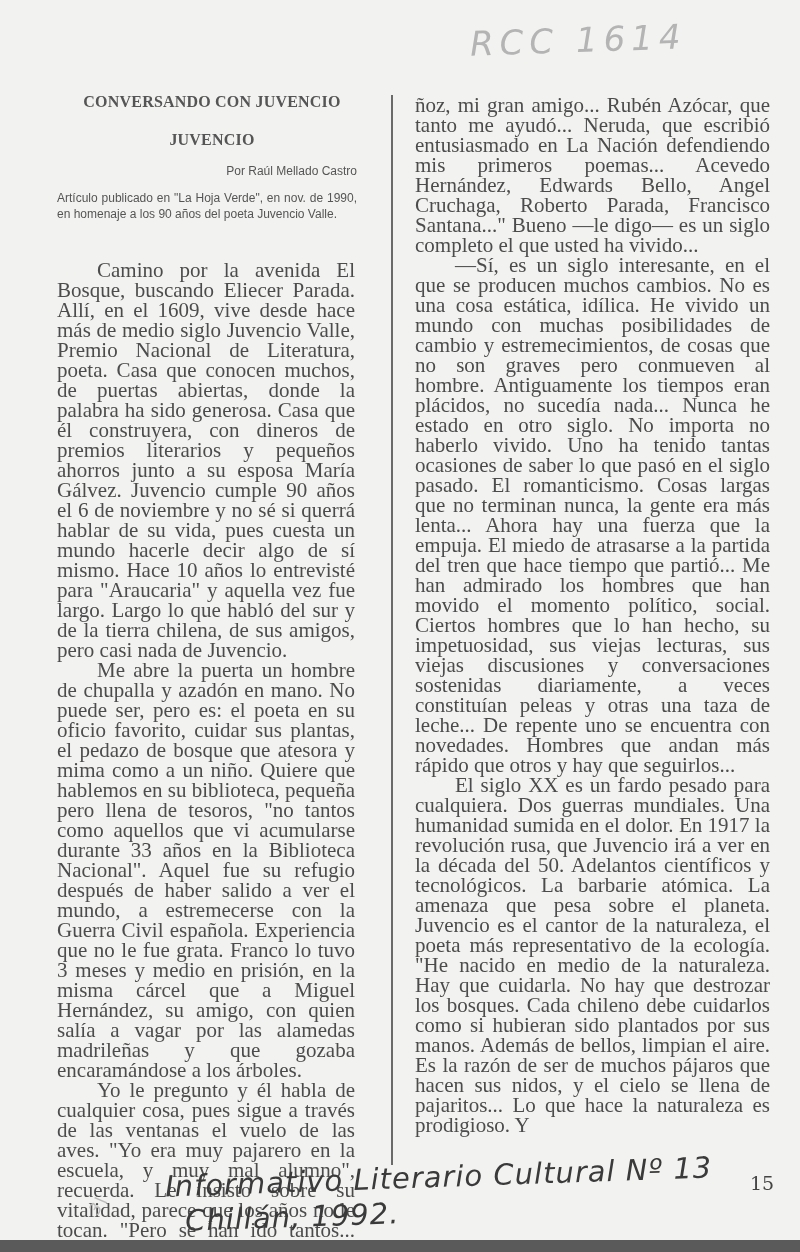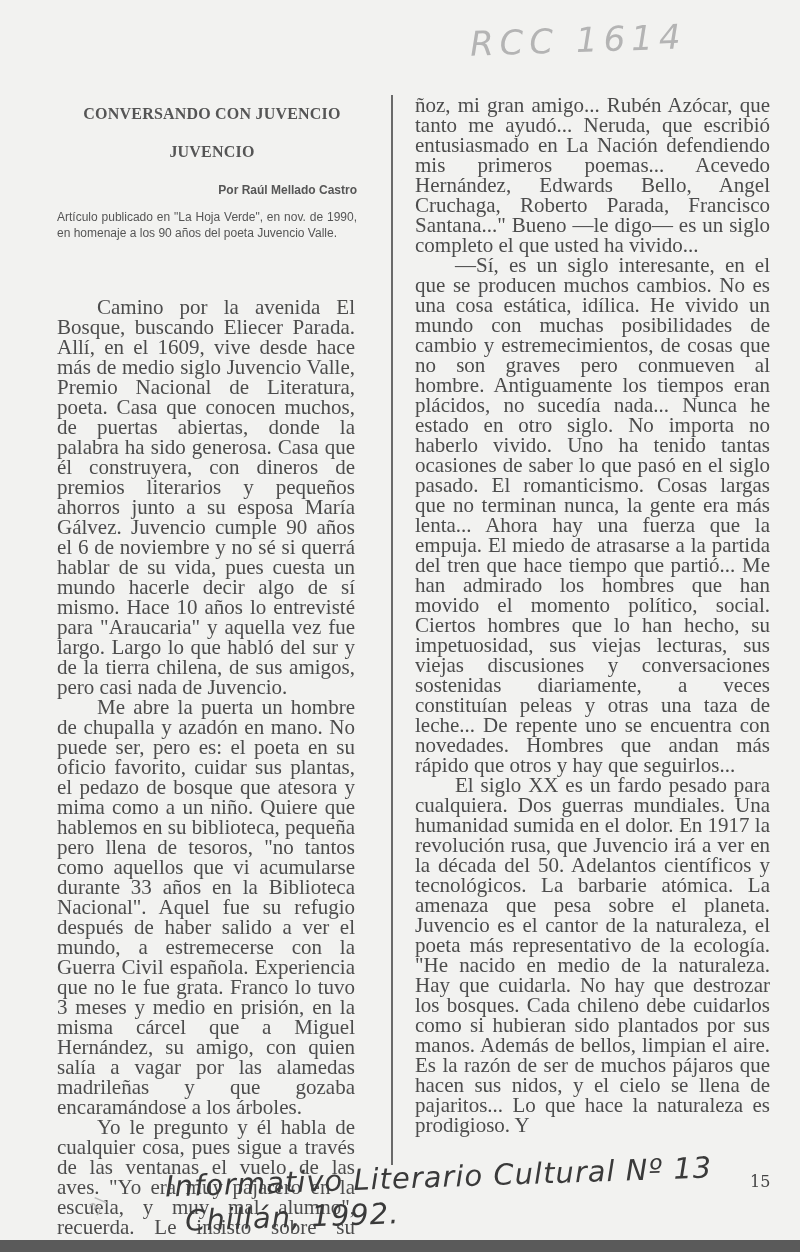--- a/index.html
+++ b/index.html
@@ -13,43 +13,43 @@
   .page { position:absolute; left:0; top:0; width:800px; height:1252px; background:#f2f2f0; }
   .bottom-strip { position:absolute; left:0; top:1240px; width:800px; height:12px; background:#5a5a5a; }
   .handwritten {
     position:absolute; font-family:"DejaVu Sans", sans-serif; font-style:italic;
     color:#8a8a8a; font-weight:normal; letter-spacing:2px;
   }
   .hw-catalog { left:470px; top:20px; font-size:34px; color:#b4b4b4; transform:rotate(-2deg); letter-spacing:6px; }
   .hw-source { left:165px; top:1160px; font-size:29px; color:#3a3a3a; transform:rotate(-2deg); letter-spacing:1px; }
   .hw-place { left:185px; top:1200px; font-size:29px; color:#3a3a3a; transform:rotate(-2deg); letter-spacing:1px; }
   .hw-mark { left:88px; top:1195px; font-size:16px; color:#bbbbbb; transform:rotate(-60deg); }
-  .page-number { position:absolute; left:750px; top:1172px; font-size:16px; color:#444; }
+  .page-number { position:absolute; left:750px; top:1172px; font-size:19px; color:#444; }
 
   .col-left { position:absolute; left:57px; top:92px; width:300px; }
   .col-right { position:absolute; left:415px; top:95px; width:355px; }
   .divider { position:absolute; left:391px; top:95px; width:2px; height:1070px; background:#6a6a6a; }
 
   .title {
     text-align:center; font-size:16px; line-height:19px; color:#555;
     font-family:"Liberation Serif", serif; font-weight:bold; letter-spacing:0.2px;
-    margin:12px 0 0 5px; width:300px;
+    margin:0 0 0 5px; width:300px;
   }
-  .byline { text-align:right; font-family:"Liberation Sans", sans-serif; font-size:12px; color:#555; margin-top:22px; width:300px;font-weight:bold; }
+  .byline { text-align:right; font-family:"Liberation Sans", sans-serif; font-size:12px; color:#555; margin-top:15px; width:300px; }
   .note { font-family:"Liberation Sans", sans-serif; font-size:12px; line-height:16px; color:#555; margin-top:12px; width:300px; text-align:justify; }
 
   .body-text {
     font-family:Liberation Serif, serif; font-size:21px; line-height:20px;
     color:#4c4c4c; text-align:justify; margin:0;
   }
   .col-left .body-text { width:298px; }
   .col-right .body-text { width:355px; }
   .para { text-indent:40px; }
   .para.noindent { text-indent:0; }
-  .first-para { margin-top:56px; }
+  .first-para { margin-top:38px; }
 </style>
 </head>
 <body>
 
 <div class="page">
 
   <div class="handwritten hw-catalog">RCC 1614</div>
 
   <div class="col-left">
     <h1 class="title">

